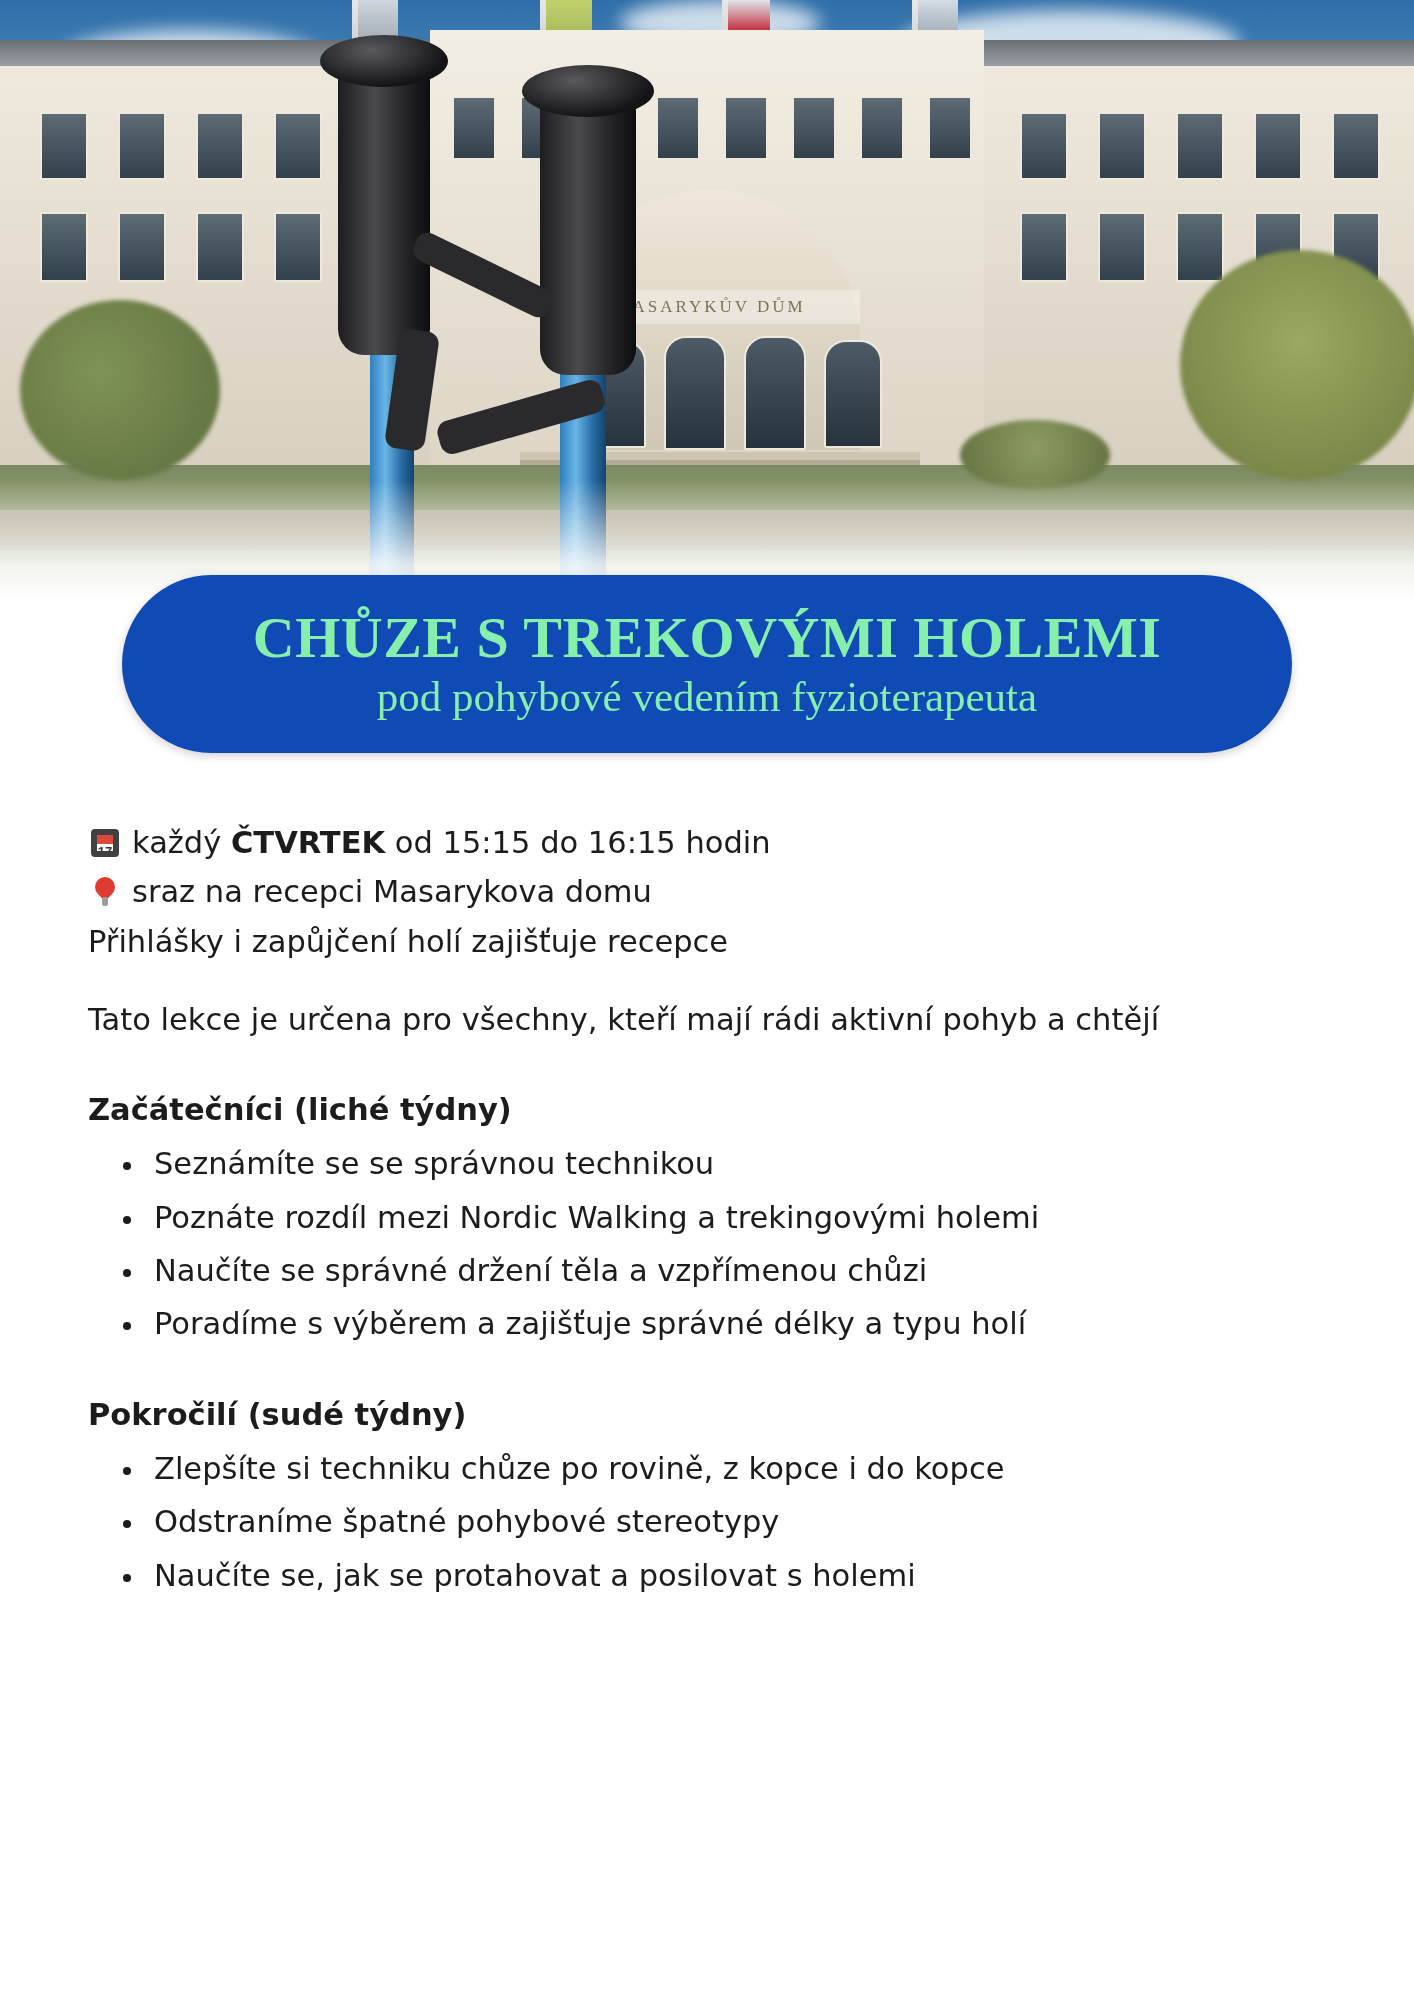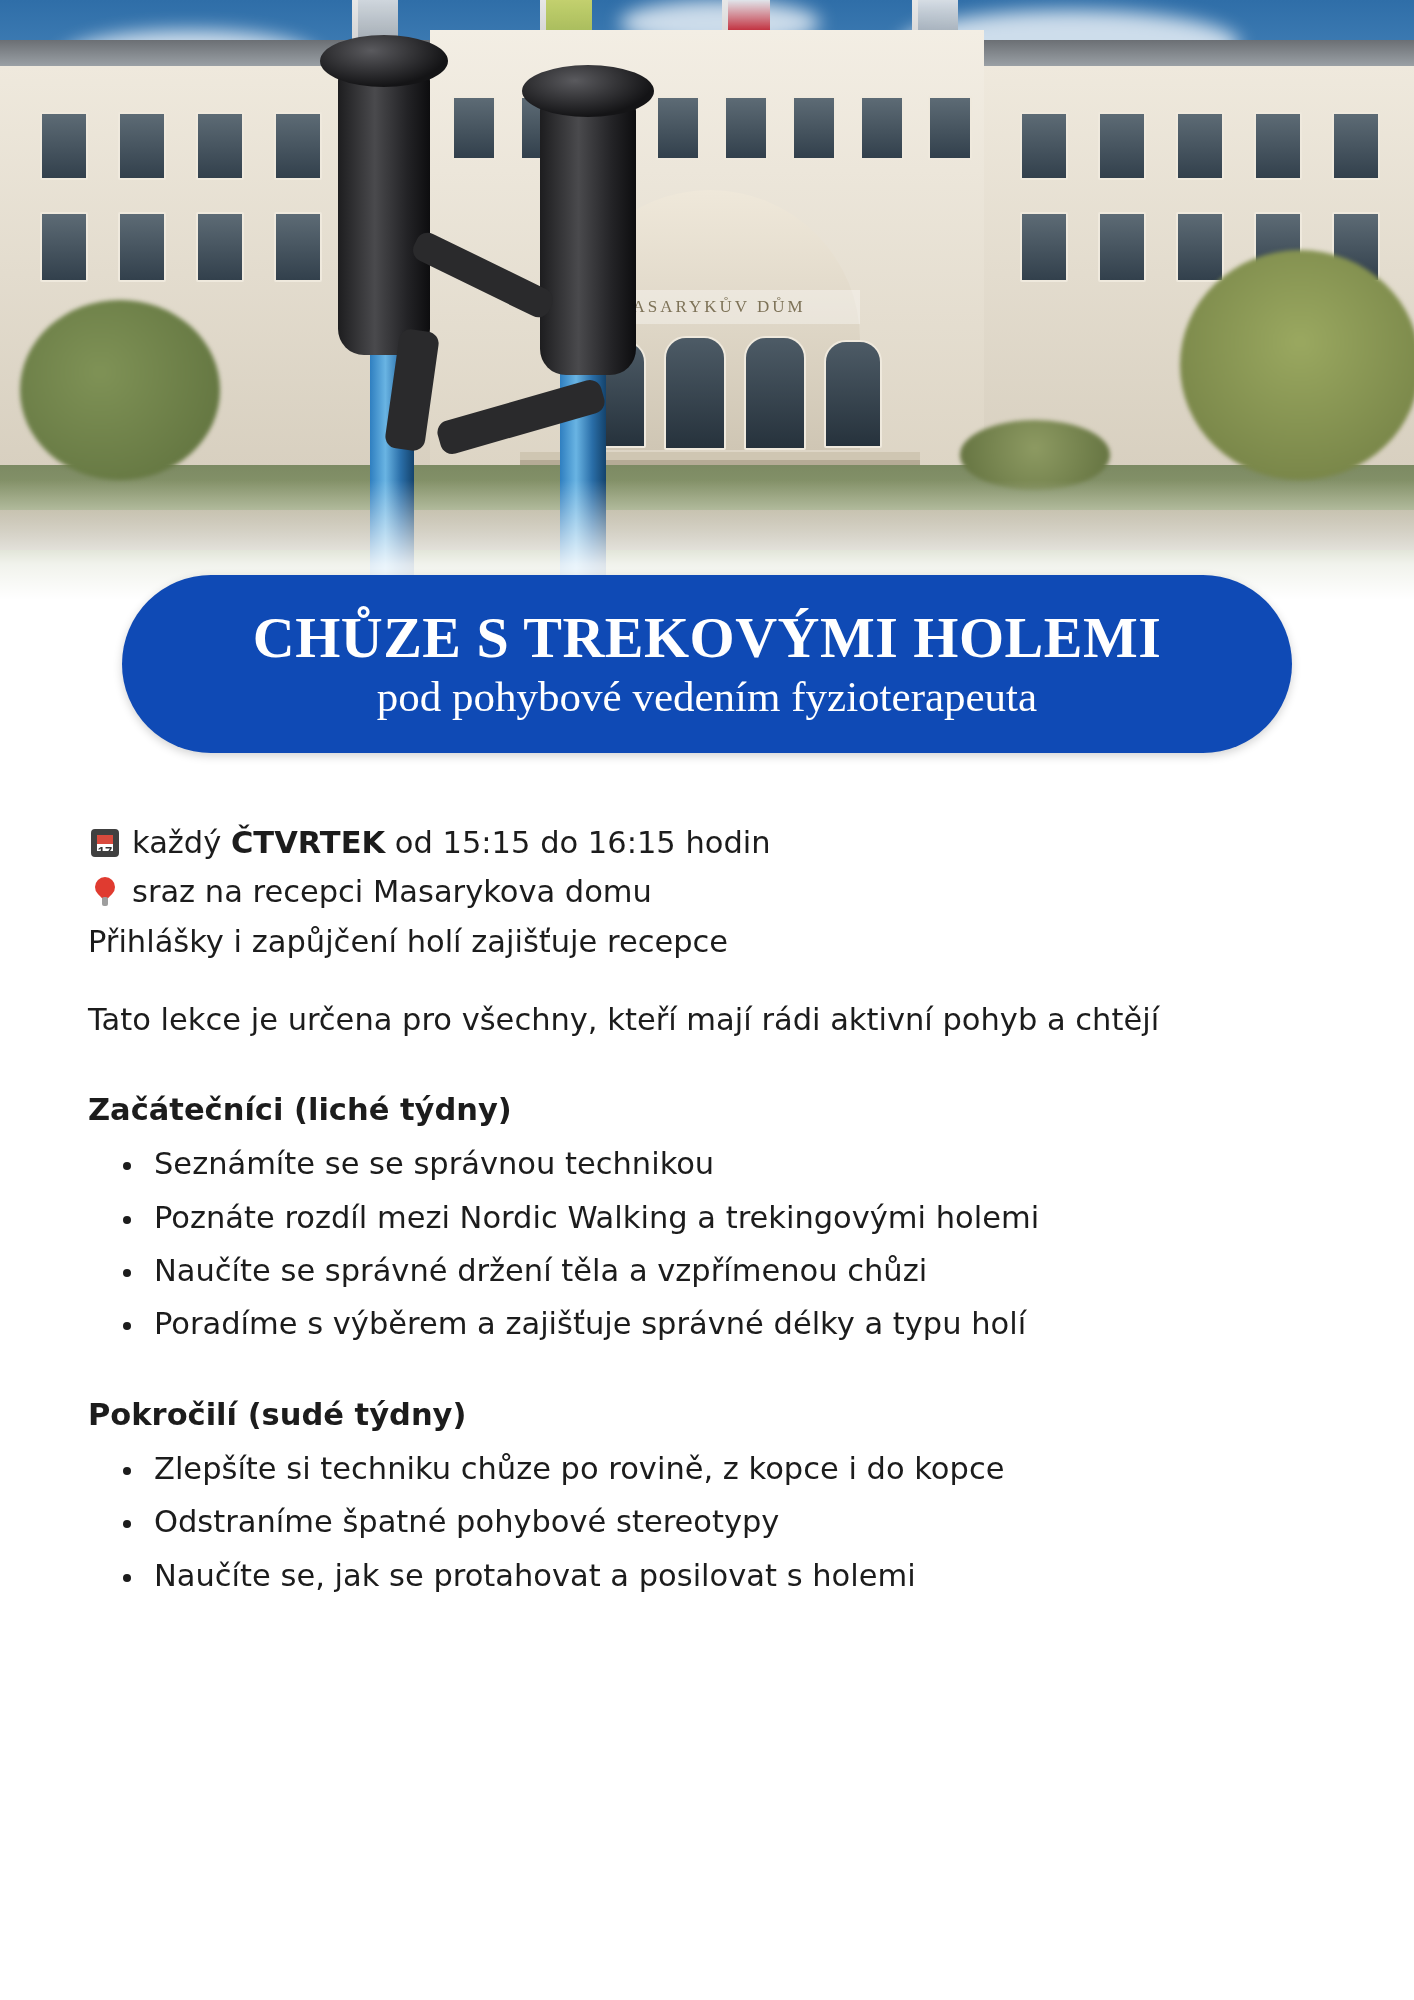--- a/index.html
+++ b/index.html
@@ -181,21 +181,21 @@
     top: 575px;
     width: 1170px;
     height: 178px;
     background: #0f4ab5;
     border-radius: 92px;
     box-shadow: 0 3px 10px rgba(0,0,0,0.18);
     display: flex;
     flex-direction: column;
     align-items: center;
     justify-content: center;
-    color: #ffffff;
+    color: #86efac;
     font-family: "Liberation Serif", serif;
   }
   .title-main {
     font-size: 58px;
     font-weight: bold;
     letter-spacing: .5px;
     line-height: 1.05;
     margin: 0 0 4px 0;
   }
   .title-sub {

